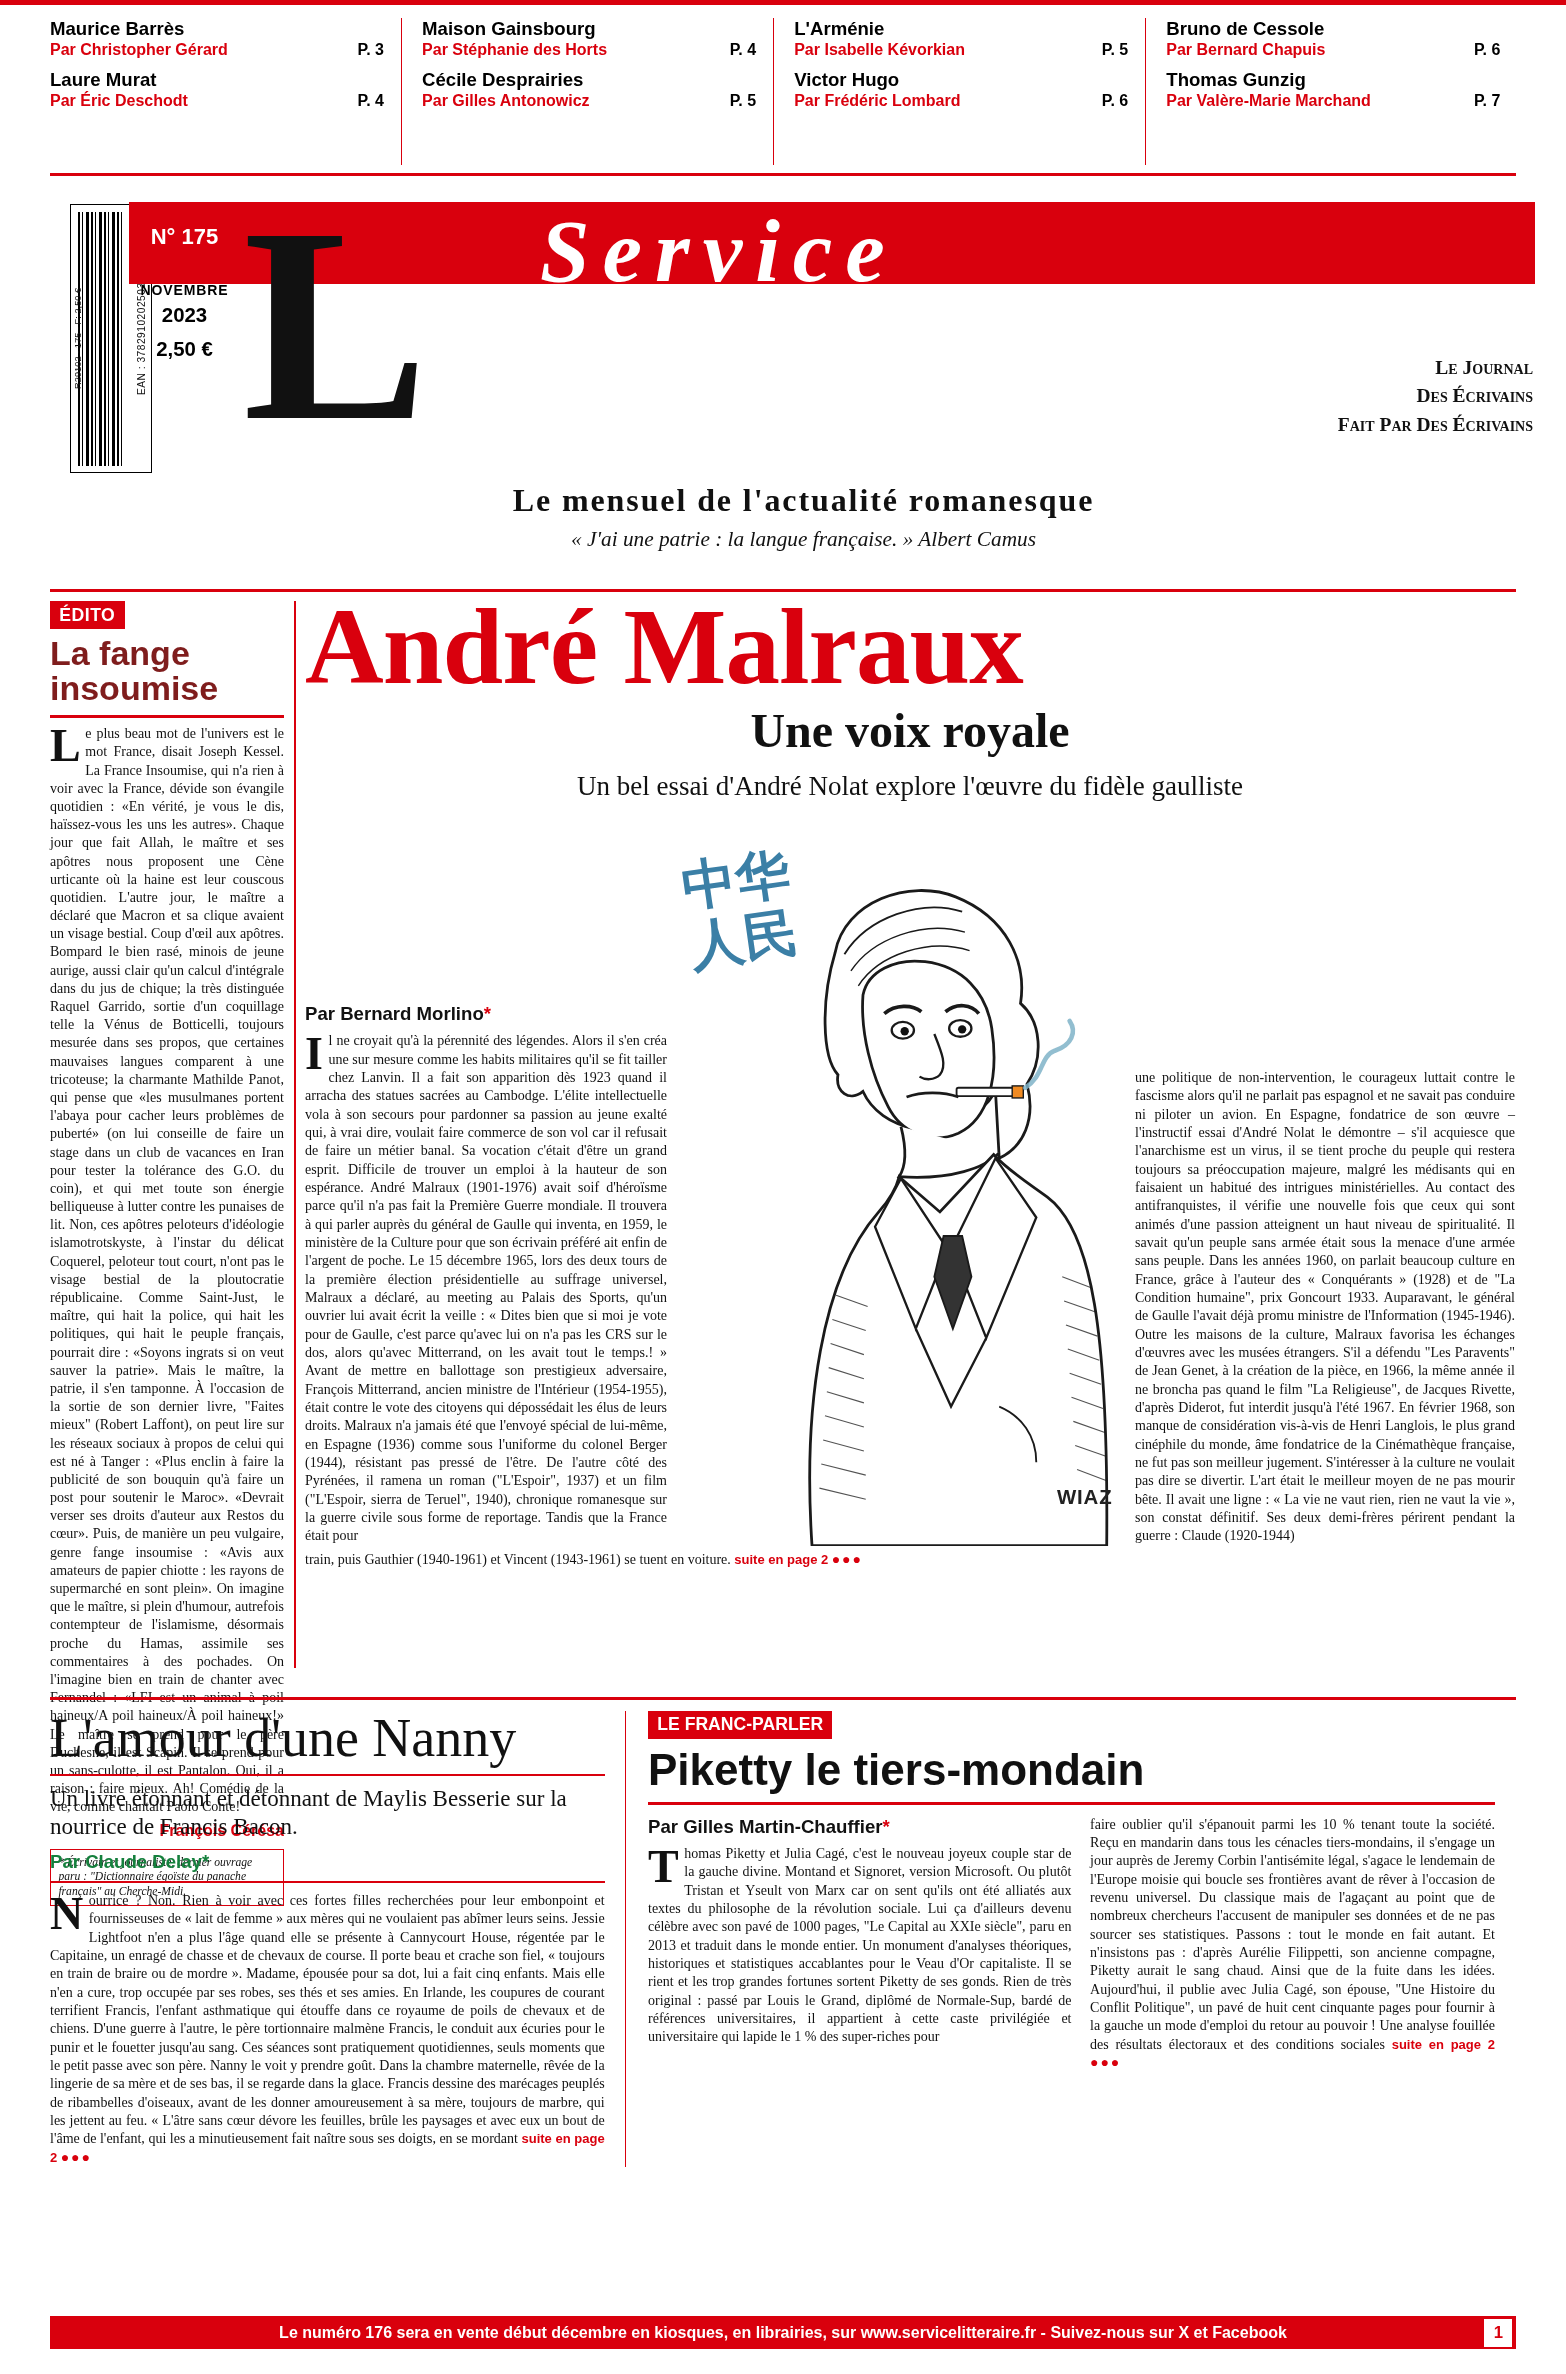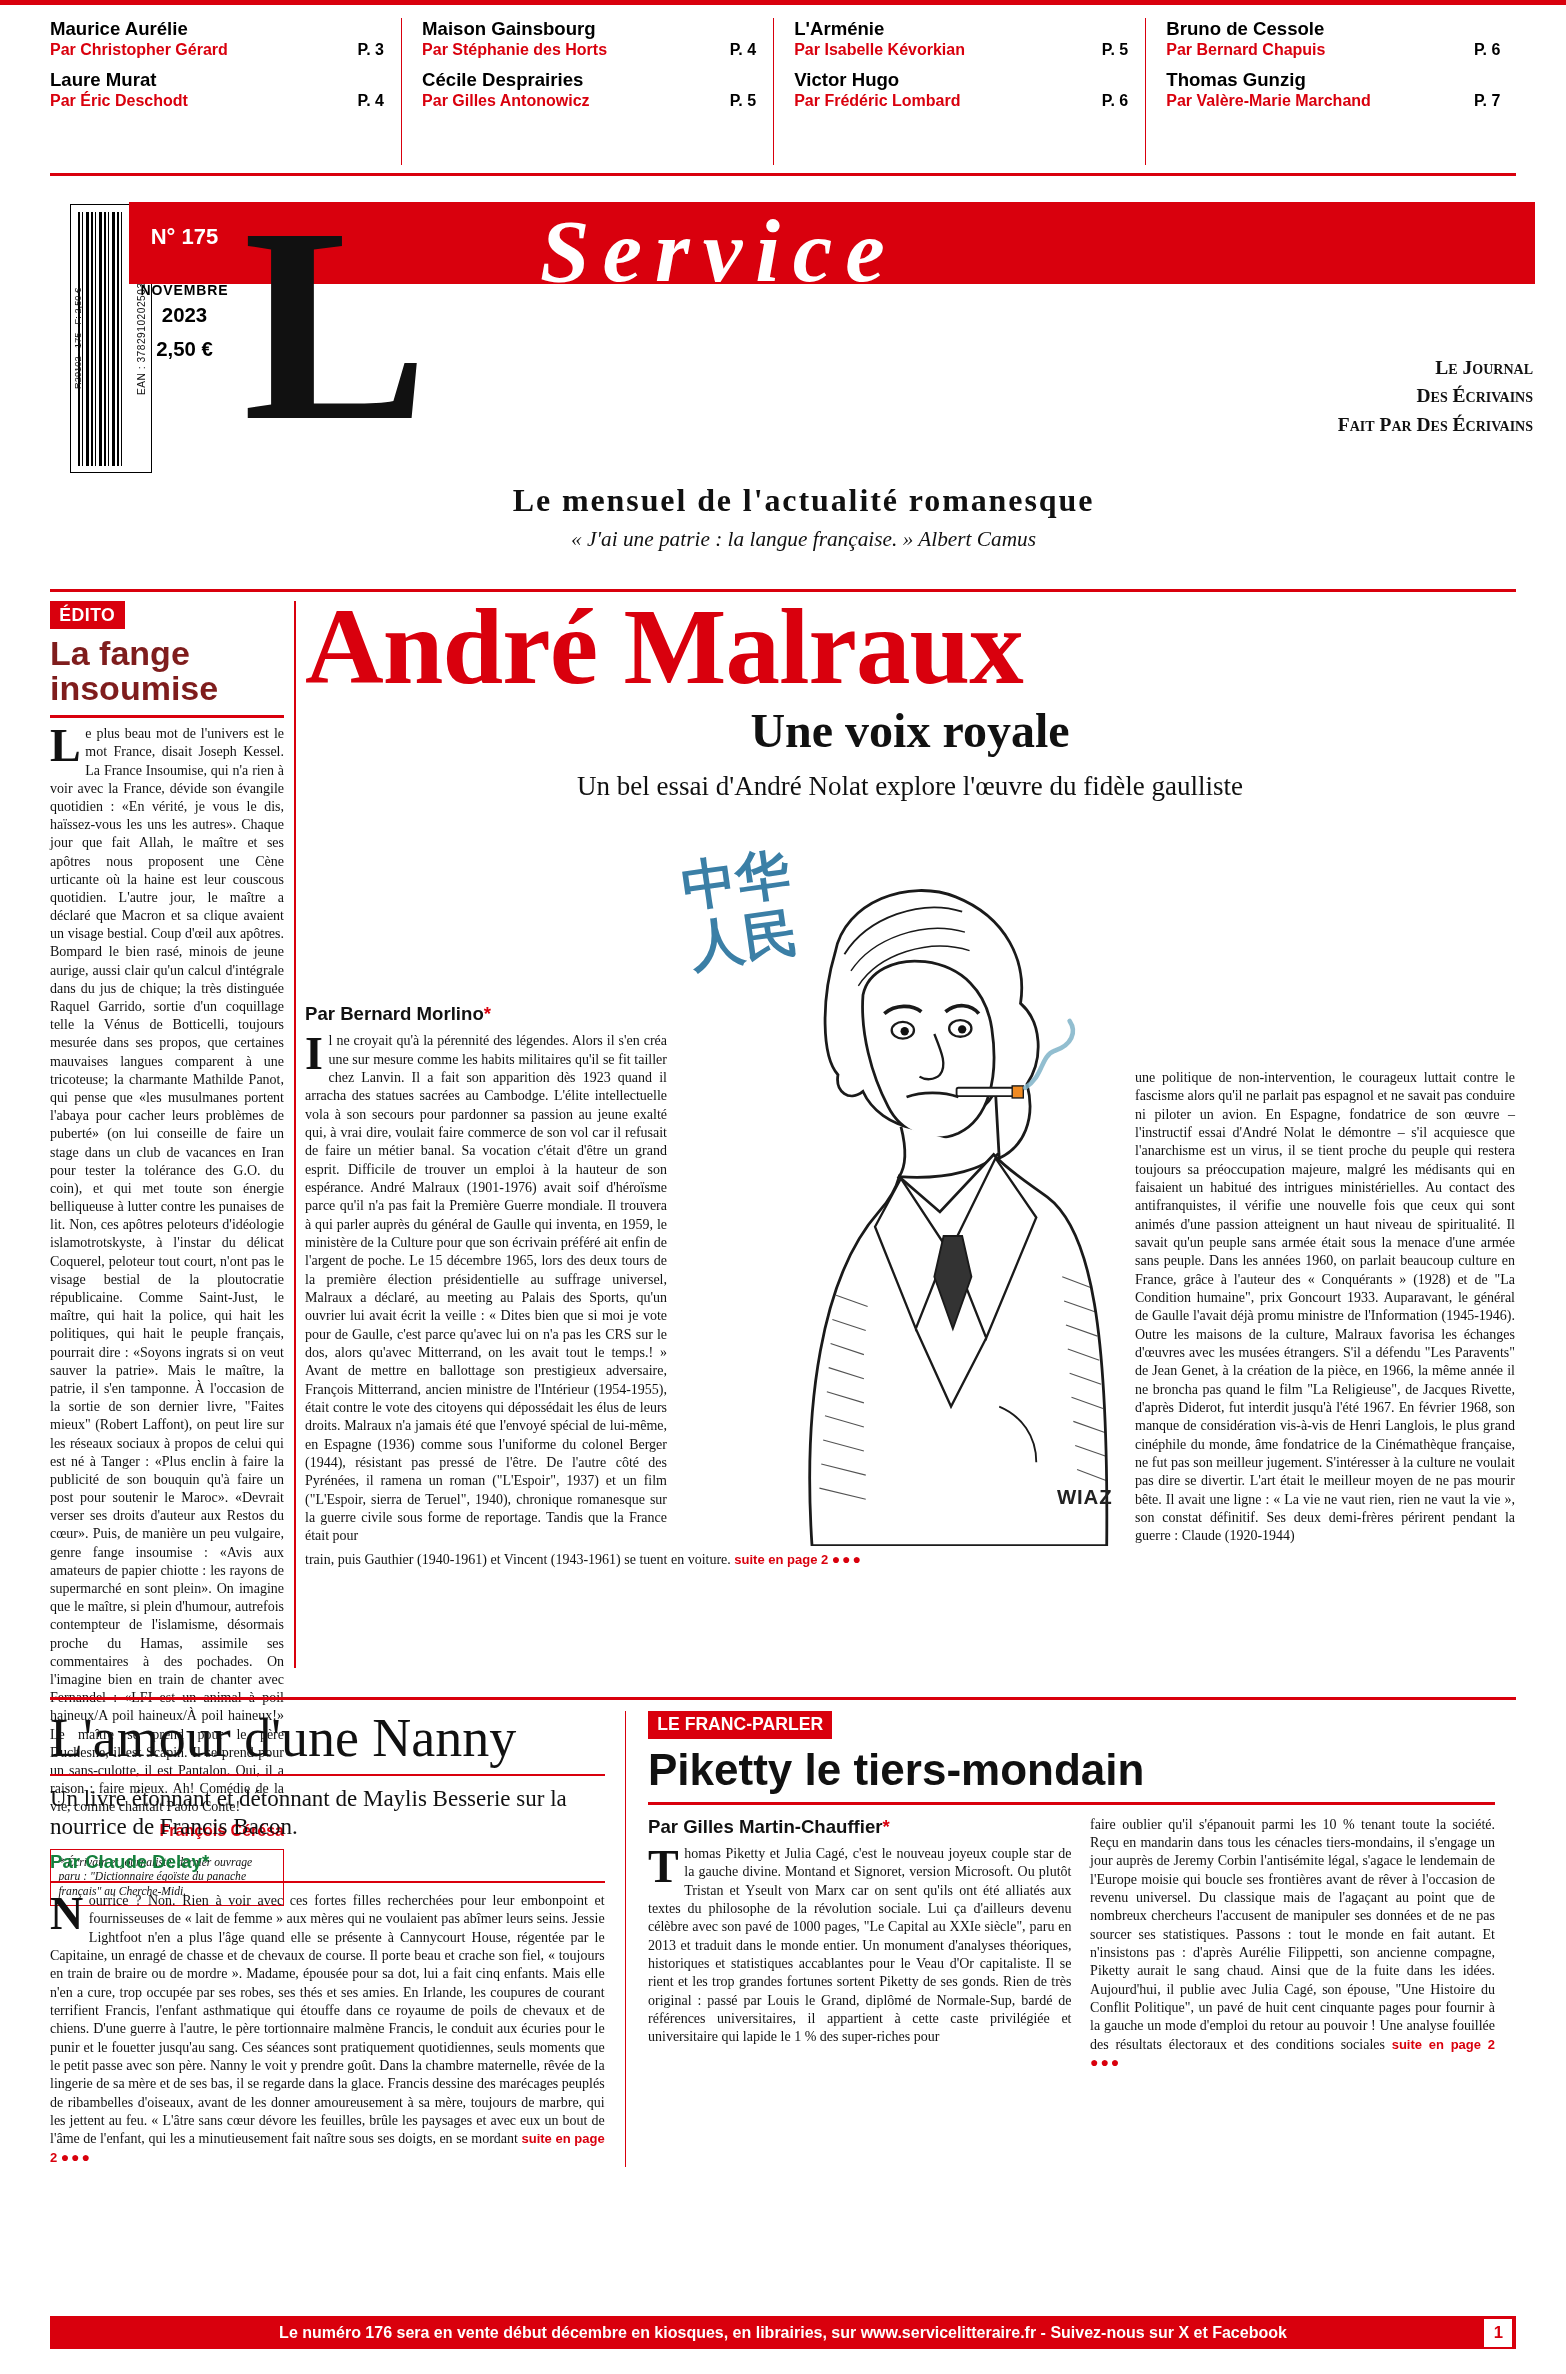--- a/index.html
+++ b/index.html
@@ -241,21 +241,21 @@
 </style>
 </head>
 <body>
 
 <div class="page">
 
   <div class="topbar">
 
     <div class="topcol">
       <div class="entry">
-        <div class="t">Maurice Aurélie</div>
+        <div class="t">Maurice Barrès</div>
         <div class="b">
           <span>Par Christopher Gérard</span>
           <span class="pg">P. 3</span>
         </div>
       </div>
       <div class="entry">
         <div class="t">Laure Murat</div>
         <div class="b">
           <span>Par Éric Deschodt</span>
           <span class="pg">P. 4</span>

